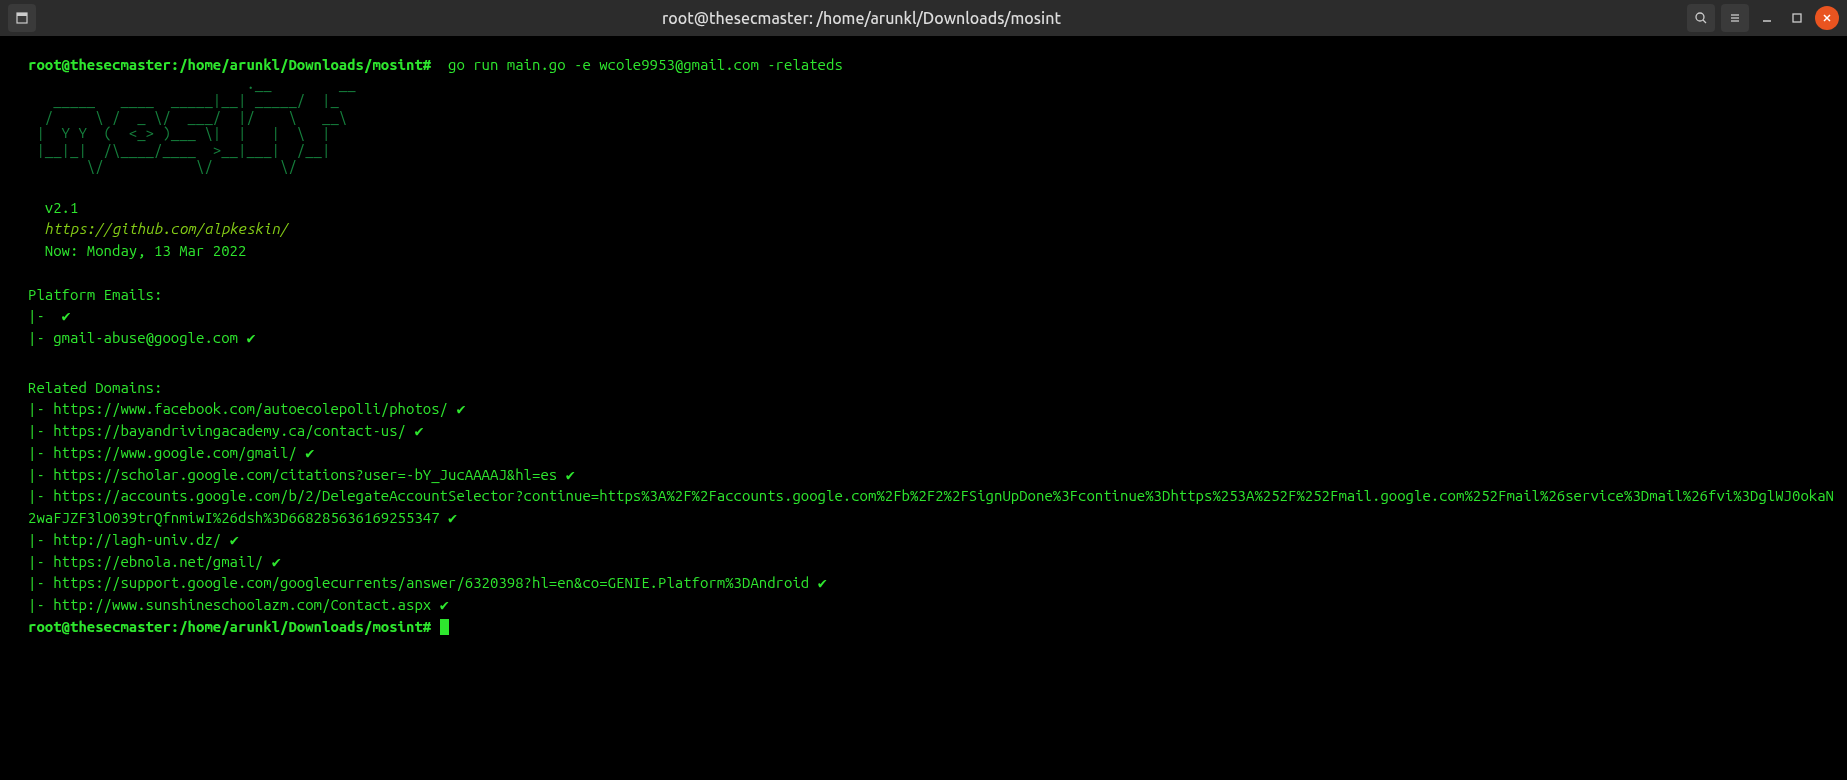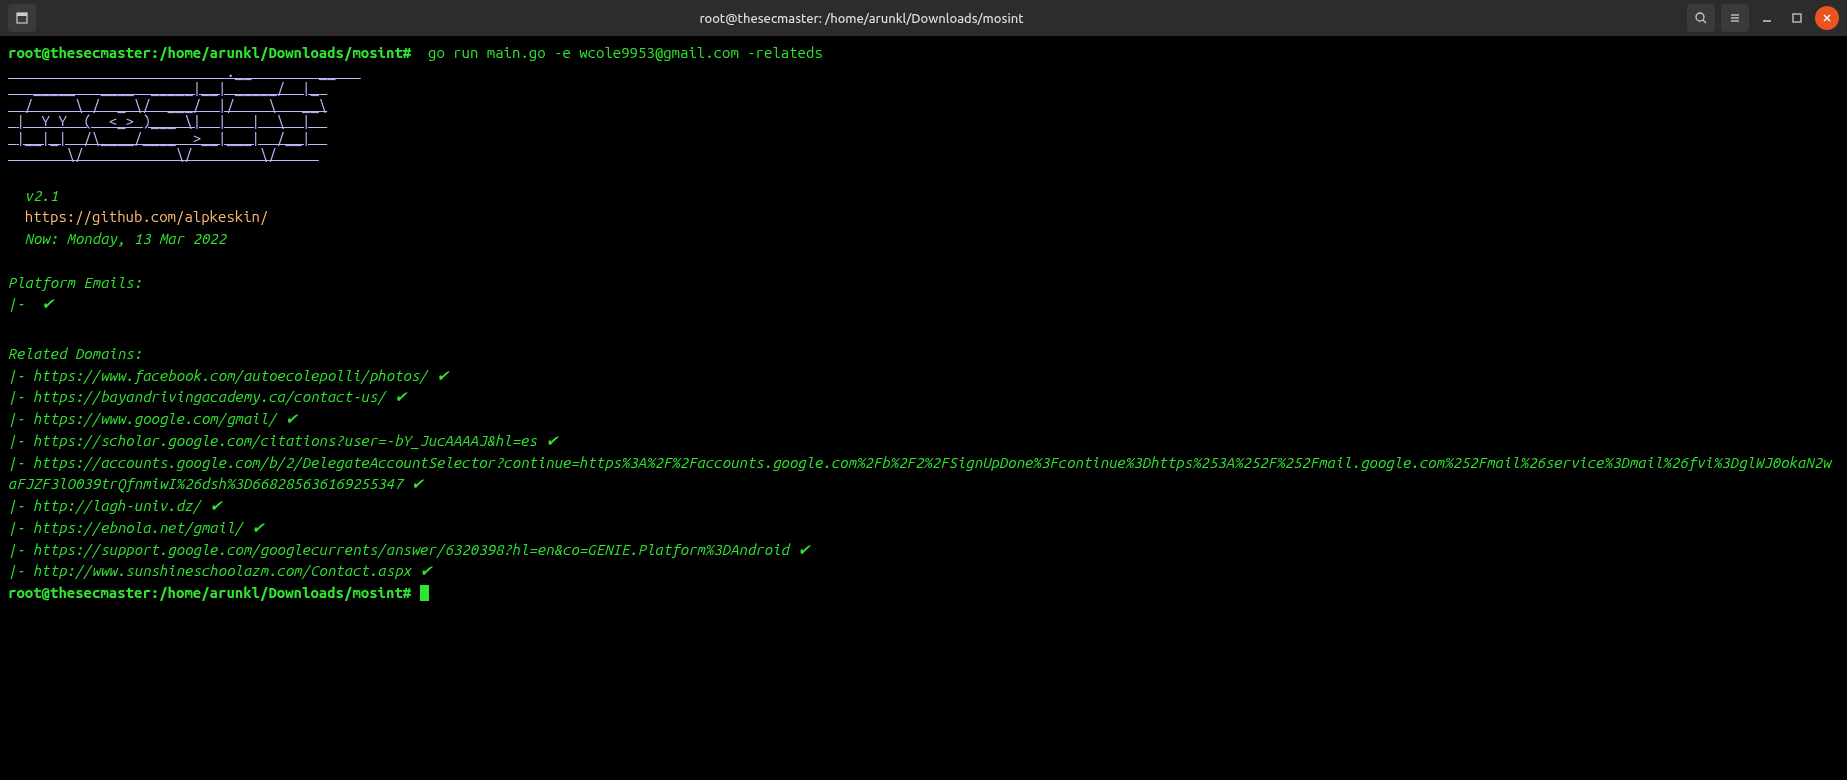--- a/index.html
+++ b/index.html
@@ -25,44 +25,45 @@
       background: #3a3a3a;
       border-radius: 4px;
       display: flex; align-items: center; justify-content: center;
       color: #ccc;
     }
     .tb-title {
       flex: 1;
       text-align: center;
       color: #ddd;
       font-family: Ubuntu, sans-serif;
-      font-size: 13px;
+      font-size: 16px;
       font-weight: 500;
     }
     .tb-right { display: flex; gap: 6px; align-items: center; }
     .tb-circle {
       width: 24px; height: 24px;
       border-radius: 50%;
       display: flex; align-items: center; justify-content: center;
     }
     .tb-close { background: #e95420; }
     .tb-win { width: 24px; height: 24px; display:flex; align-items:center; justify-content:center; color:#ccc;}
     .terminal {
-      padding: 6px 8px;
+      padding: 18px 8px;
       line-height: 1.45;
       color: #33ff33;
       white-space: pre-wrap;
       word-break: break-all;
+      margin-left: 20px;
     }
     .prompt { color: #2ee62e; font-weight: bold; }
     .cmd { color: #2ee62e; }
-    .ascii { color: #c4b5fd; line-height: 1.1; text-decoration: underline;}
-    .link { color: #fdba74; }
+    .ascii { color: #15803d; line-height: 1.1;}
+    .link { color: #84cc16; font-style: italic; }
     .checkmark { color: #2ee62e; }
-    .line { color: #2ee62e; font-style: italic; }
+    .line { color: #2ee62e; }
     .cursor {
       display: inline-block;
       width: 9px; height: 16px;
       background: #2ee62e;
       vertical-align: text-bottom;
     }
   </style>
 </head>
 <body>
 
@@ -114,15 +115,15 @@
    _____   ____  _____|__| _____/  |_ 
   /     \ /  _ \/  ___/  |/    \   __\
  |  Y Y  (  &lt;_&gt; )___ \|  |   |  \  |  
  |__|_|  /\____/____  &gt;__|___|  /__|  
        \/           \/        \/     </div>
 <span class="line">  v2.1</span>
 <span class="link">  https://github.com/alpkeskin/</span>
 <span class="line">  Now: Monday, 13 Mar 2022</span>
 
 <span class="line">Platform Emails:</span>
-<div id="emails-block"><div class="line">|- <span> </span><span class="checkmark">✔</span></div><div style="height: 0.4em;">&nbsp;</div></div>
+<div id="emails-block"><div class="line">|- <span> </span><span class="checkmark">✔</span></div><div class="line">|- <span>gmail-abuse@google.com </span><span class="checkmark">✔</span></div><div style="height: 0.4em;">&nbsp;</div></div>
 <span class="line">Related Domains:</span>
 <div id="domains-block"><div class="line">|- <span>https://www.facebook.com/autoecolepolli/photos/</span> <span class="checkmark">✔</span></div><div class="line">|- <span>https://bayandrivingacademy.ca/contact-us/</span> <span class="checkmark">✔</span></div><div class="line">|- <span>https://www.google.com/gmail/</span> <span class="checkmark">✔</span></div><div class="line">|- <span>https://scholar.google.com/citations?user=-bY_JucAAAAJ&amp;hl=es</span> <span class="checkmark">✔</span></div><div class="line">|- <span>https://accounts.google.com/b/2/DelegateAccountSelector?continue=https%3A%2F%2Faccounts.google.com%2Fb%2F2%2FSignUpDone%3Fcontinue%3Dhttps%253A%252F%252Fmail.google.com%252Fmail%26service%3Dmail%26fvi%3DglWJ0okaN2waFJZF3lO039trQfnmiwI%26dsh%3D668285636169255347</span> <span class="checkmark">✔</span></div><div class="line">|- <span>http://lagh-univ.dz/</span> <span class="checkmark">✔</span></div><div class="line">|- <span>https://ebnola.net/gmail/</span> <span class="checkmark">✔</span></div><div class="line">|- <span>https://support.google.com/googlecurrents/answer/6320398?hl=en&amp;co=GENIE.Platform%3DAndroid</span> <span class="checkmark">✔</span></div><div class="line">|- <span>http://www.sunshineschoolazm.com/Contact.aspx</span> <span class="checkmark">✔</span></div></div><span class="prompt">root@thesecmaster:/home/arunkl/Downloads/mosint#</span> <span class="cursor"></span></div>
 
 </body></html>

